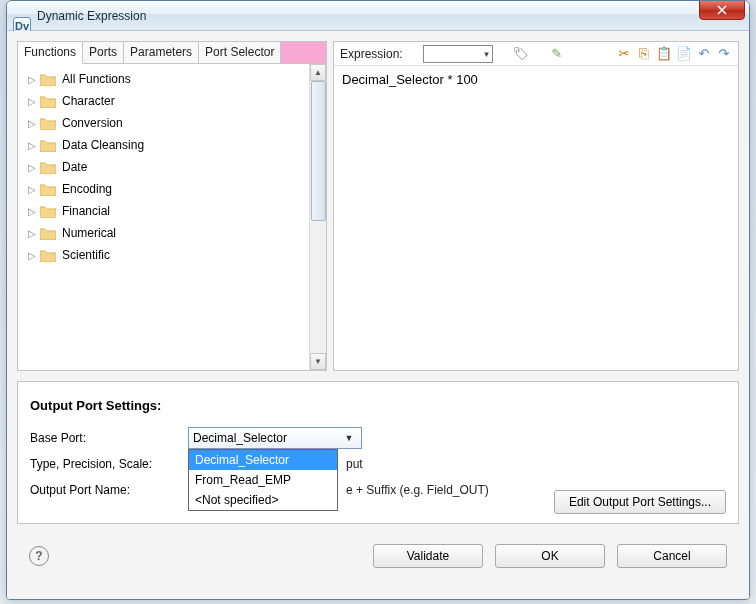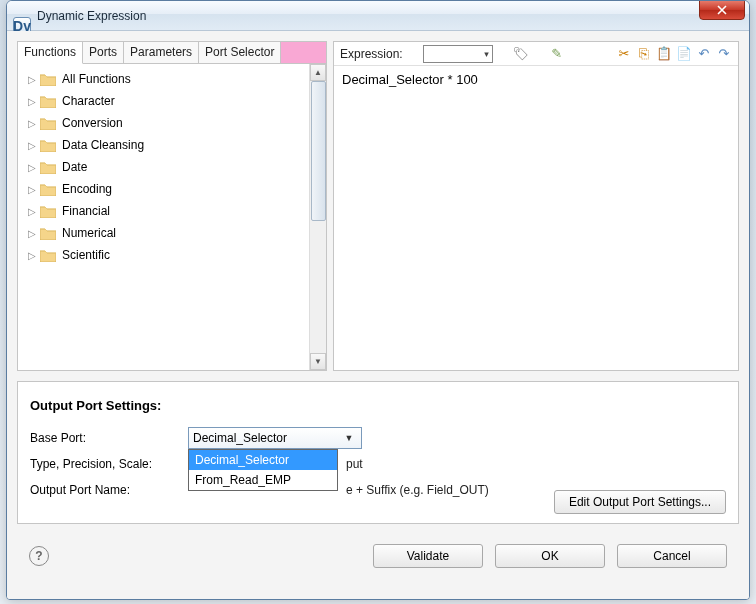--- a/index.html
+++ b/index.html
@@ -32,21 +32,21 @@
     display: flex;
     align-items: center;
     padding: 0 0 0 6px;
   }
   .app-icon {
     width: 18px; height: 18px;
     background: linear-gradient(180deg,#fff,#d6e6f5);
     border: 1px solid #6a8fb5;
     border-radius: 3px;
     display: flex; align-items: center; justify-content: center;
-    font-size: 14px; font-weight: bold; color: #2a5a8a;
+    font-size: 11px; font-weight: bold; color: #2a5a8a;
     margin-right: 6px;
     margin-top: 20px;
   }
   .titlebar-title { color: #1a2a3a; font-size: 12px; }
   .close-btn {
     margin-left: auto;
     width: 46px; height: 20px;
     background: linear-gradient(180deg,#e67a6a,#c93a2a 48%,#b32818 49%,#d84a38);
     border: 1px solid #8a2818;
     border-radius: 0 0 4px 4px;
@@ -396,20 +396,21 @@
       <div class="section-title">Output Port Settings:</div>
 
       <div class="form-row">
         <div class="form-label">Base Port:</div>
         <div class="combo">
           <span class="combo-text">Decimal_Selector</span>
           <span class="combo-arrow">▼</span>
           <div class="dropdown">
             <div class="dropdown-item selected">Decimal_Selector</div>
             <div class="dropdown-item">From_Read_EMP</div>
+            <div class="dropdown-item">&lt;Not specified&gt;</div>
           </div>
         </div>
       </div>
 
       <div class="form-row">
         <div class="form-label">Type, Precision, Scale:</div>
         <div style="width:150px;"></div>
         <span class="hint">put</span>
       </div>
 

